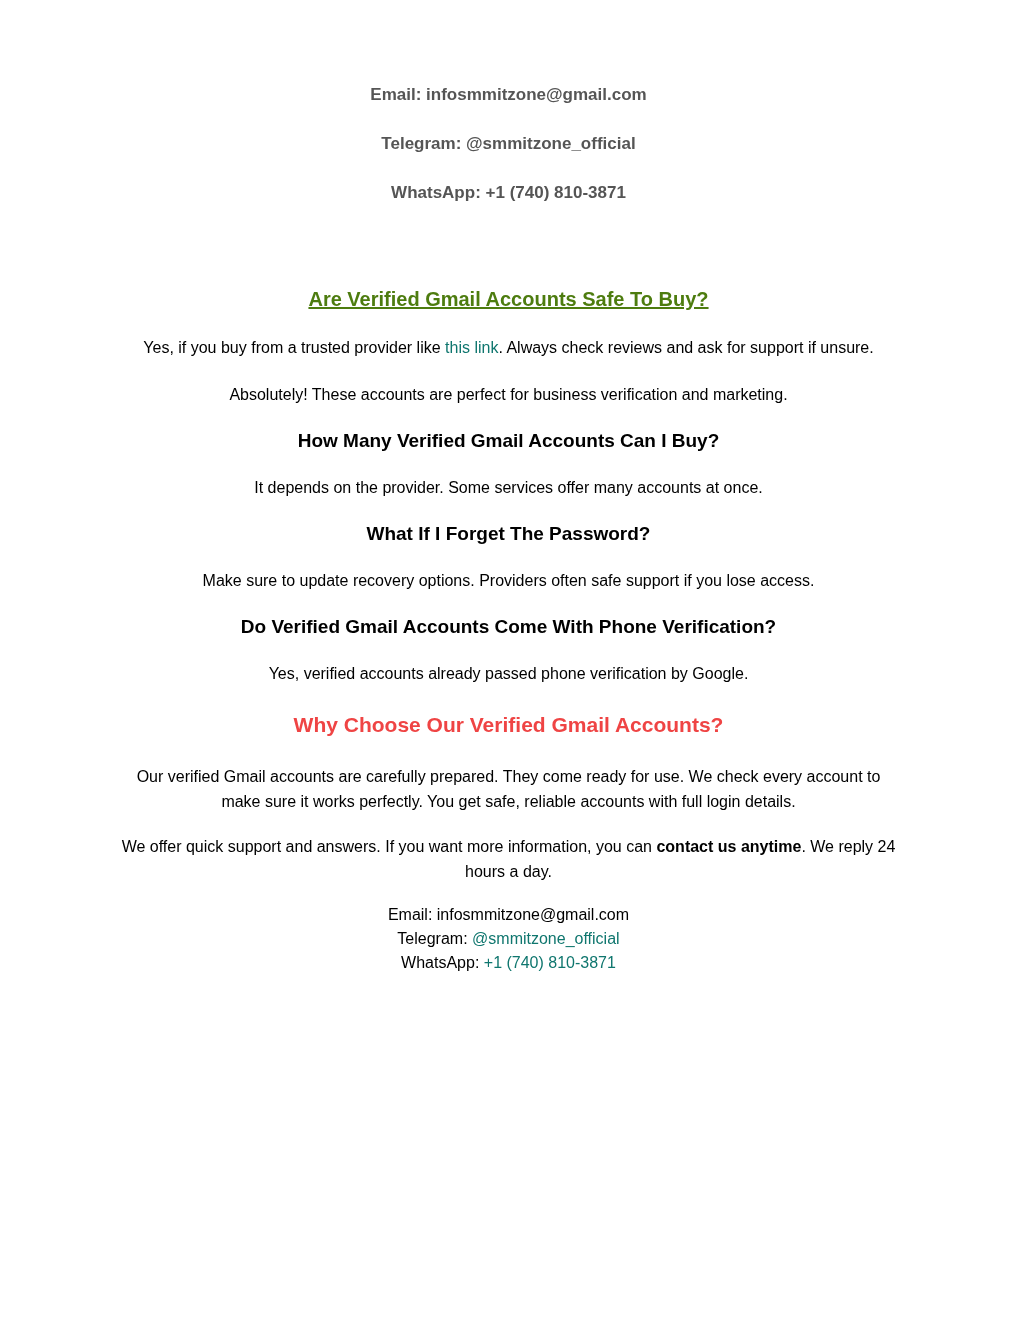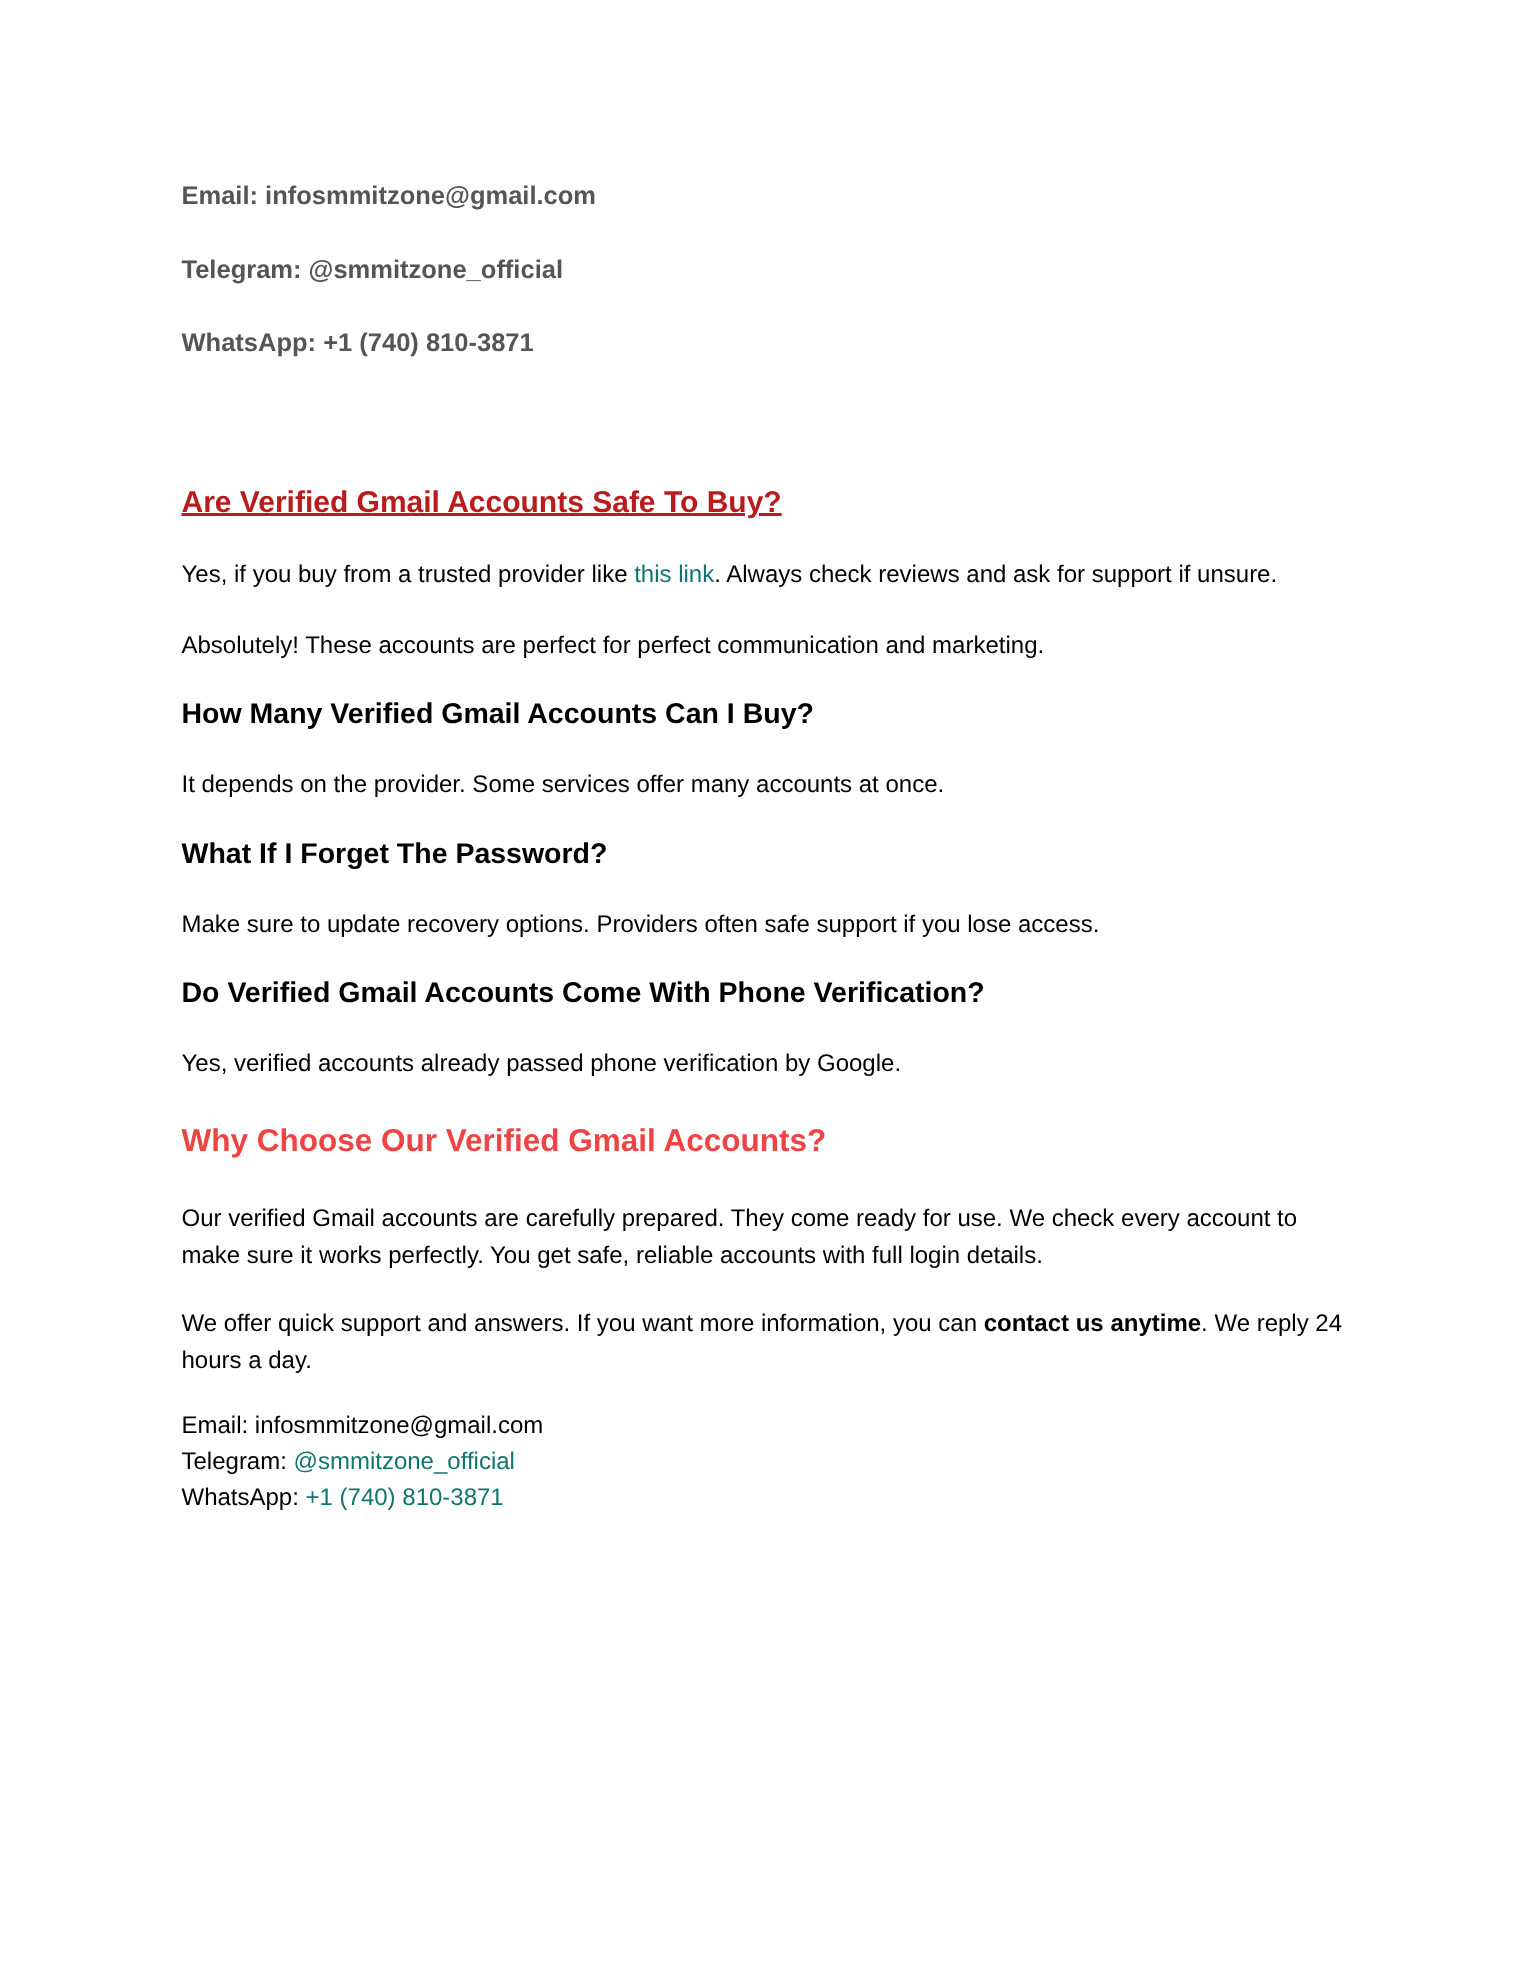--- a/index.html
+++ b/index.html
@@ -10,42 +10,43 @@
   body {
     width: 1024px;
     height: 1325px;
     font-family: "Liberation Sans", "DejaVu Sans", sans-serif;
     color: #000000;
     overflow: hidden;
   }
   .doc {
     box-sizing: border-box;
     width: 940px;
-    padding: 120px 128px 0 121px;
+    padding: 84px 128px 0 121px;
+    text-align: center;
   }
   .content {
     width: 775px;
   }
   
   .contact-top-line {
     font-size: 17px;
     font-weight: bold;
     color: #555555;
     line-height: 22px;
     margin: 0 0 27px 0;
   }
   
   .h-link {
     margin: 82px 0 23px 0;
     font-size: 20px;
     line-height: 26px;
     font-weight: bold;
   }
   .h-link a {
-    color: #b91c1c;
+    color: #4d7c0f;
     text-decoration: underline;
     cursor: pointer;
   }
   
   .para {
     font-size: 16px;
     line-height: 25px;
     margin: 0 0 22px 0;
     color: #000000;
   }
@@ -93,21 +94,21 @@
   <div class="content">
 
     <p class="contact-top-line">Email: infosmmitzone@gmail.com</p>
     <p class="contact-top-line">Telegram: @smmitzone_official</p>
     <p class="contact-top-line">WhatsApp: +1 (740) 810-3871</p>
 
     <h3 class="h-link"><a>Are Verified Gmail Accounts Safe To Buy?</a></h3>
 
     <p class="para"><span>Yes, if you buy from a trusted provider like </span><a class="inline-link">this link</a><span>. Always check reviews and ask for support if unsure.</span></p>
 
-    <p class="para">Absolutely! These accounts are perfect for perfect communication and marketing.</p>
+    <p class="para">Absolutely! These accounts are perfect for business verification and marketing.</p>
 
     <h3 class="h-q">How Many Verified Gmail Accounts Can I Buy?</h3>
     <p class="para">It depends on the provider. Some services offer many accounts at once.</p>
 
     <h3 class="h-q">What If I Forget The Password?</h3>
     <p class="para">Make sure to update recovery options. Providers often safe support if you lose access.</p>
 
     <h3 class="h-q">Do Verified Gmail Accounts Come With Phone Verification?</h3>
     <p class="para">Yes, verified accounts already passed phone verification by Google.</p>
 

